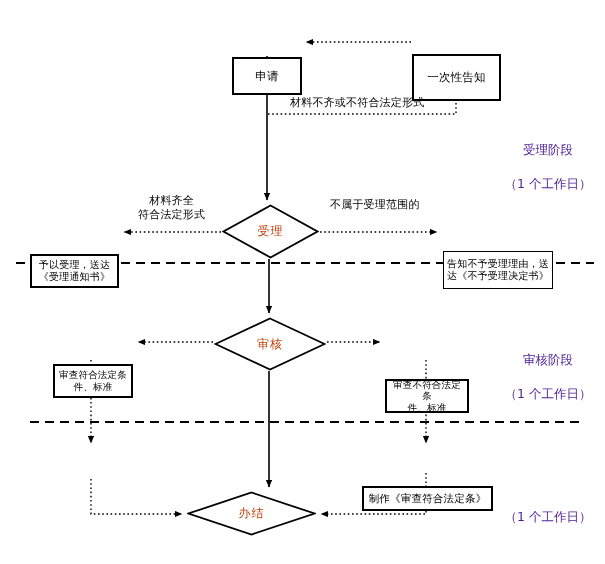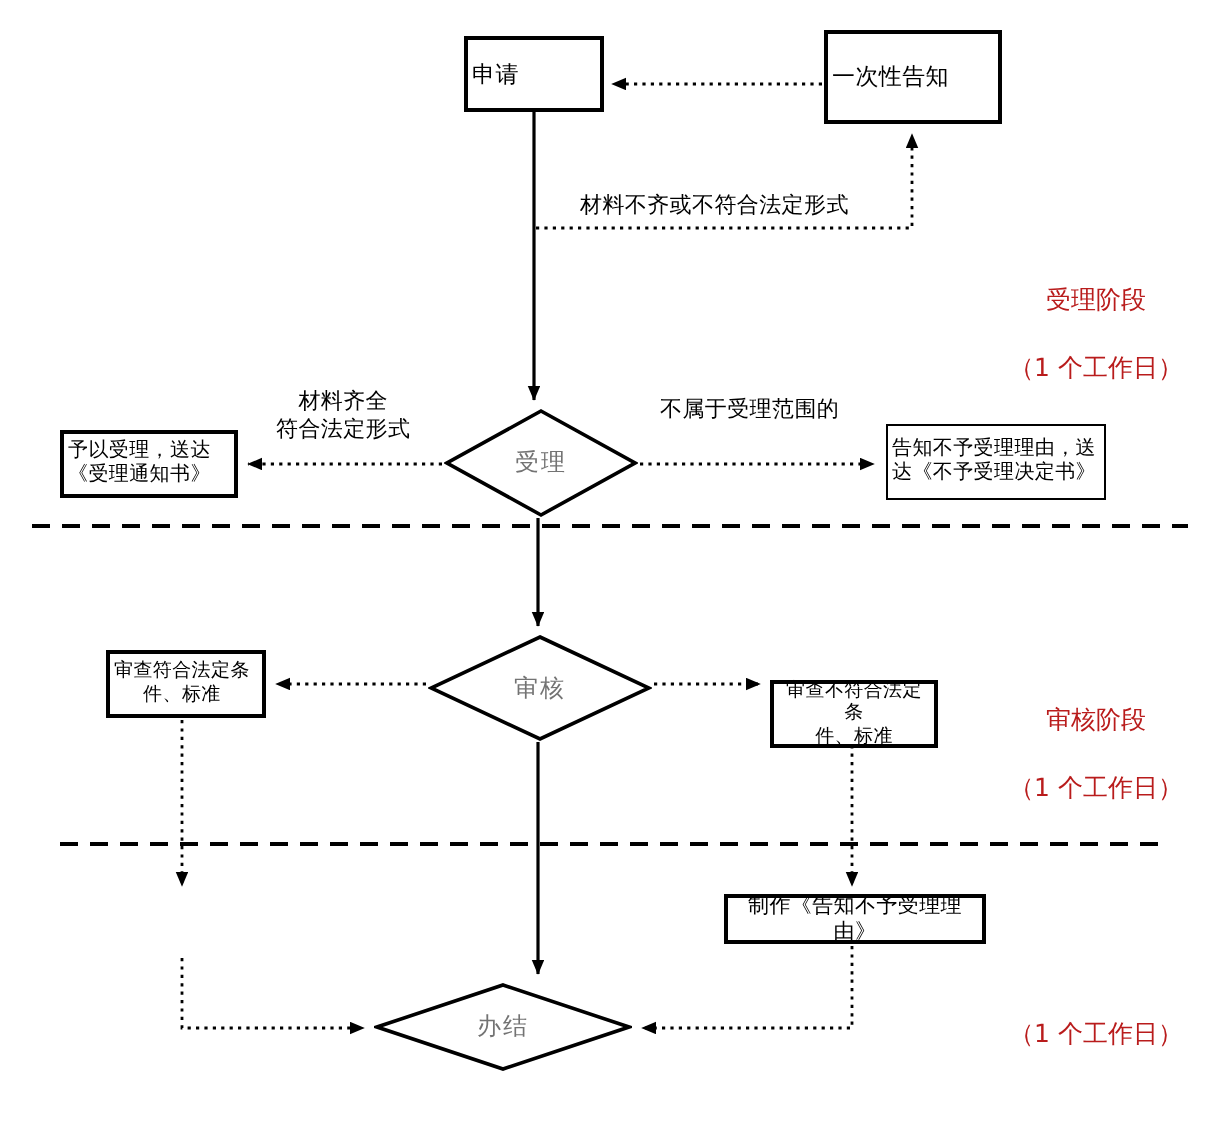--- a/index.html
+++ b/index.html
@@ -23,25 +23,26 @@
     left: 0;
     top: 0;
     width: 605px;
     height: 564px;
   }
   .node {
     position: absolute;
     box-sizing: border-box;
     display: flex;
     align-items: center;
-    justify-content: flex-start;
+    justify-content: center;
     text-align: center;
     color: #000000;
     line-height: 1.22;
     z-index: 3;
+    margin-top: 39px;
   }
   .box {
     border: 2px solid #000000;
     background: #ffffff;
     padding: 1px 2px;
     font-size: 11px;
     letter-spacing: 0.2px;
   }
   .box.thin {
     border-width: 1px;
@@ -59,37 +60,37 @@
   .diamond-label {
     position: absolute;
     left: 0;
     top: 0;
     width: 100%;
     height: 100%;
     display: flex;
     align-items: center;
     justify-content: center;
     font-size: 12px;
-    color: #737373;
+    color: #c2410c;
     letter-spacing: 1px;
   }
   .edge-label {
     position: absolute;
     font-size: 11px;
     color: #000000;
     line-height: 1.25;
     text-align: center;
     white-space: pre-line;
     z-index: 4;
     letter-spacing: 0.2px;
   }
   .stage-label {
     position: absolute;
     font-size: 12.5px;
-    color: #b91c1c;
+    color: #4c1d95;
     line-height: 1.35;
     text-align: center;
     white-space: pre-line;
     z-index: 4;
   }
 </style>
 </head>
 <body>
 
 <div id="chart-root">
@@ -171,21 +172,21 @@
 件、标准</span>
   </div>
 
   <div class="node box" style="left:385px; top:340px; width:84px; height:34px; font-size:9.5px;">
     <span style="white-space:pre-line;">审查不符合法定条
 件、标准</span>
   </div>
 
 
   <div class="node box" style="left:362px; top:447px; width:131px; height:25px; font-size:10.5px;">
-    <span>制作《告知不予受理理由》</span>
+    <span>制作《审查符合法定条》</span>
   </div>
 
   <div class="diamond-wrap" style="left:187px; top:491px; width:129px; height:45px;">
     <svg width="129" height="45" viewBox="0 0 129 45" xmlns="http://www.w3.org/2000/svg">
       <polygon points="64.5,1.5 127.5,22.5 64.5,43.5 1.5,22.5" fill="#ffffff" stroke="#000000" stroke-width="1.8"></polygon>
     </svg>
     <div class="diamond-label">办结</div>
   </div>
 
   <div class="edge-label" style="left:290px; top:96px;">材料不齐或不符合法定形式</div>

